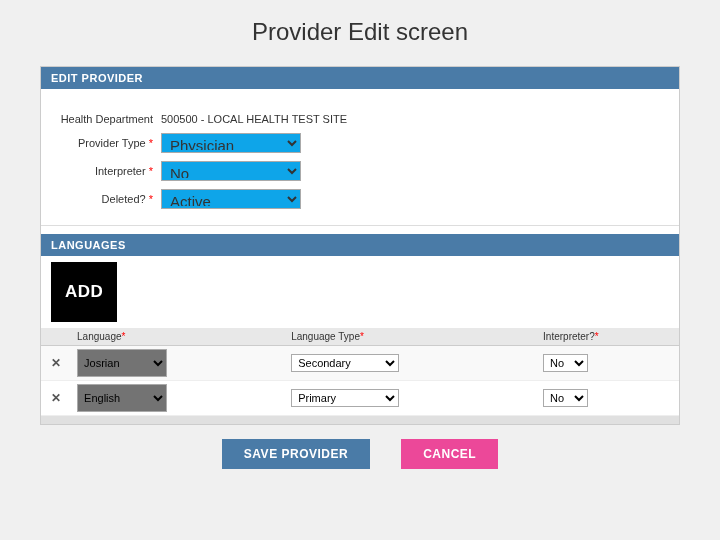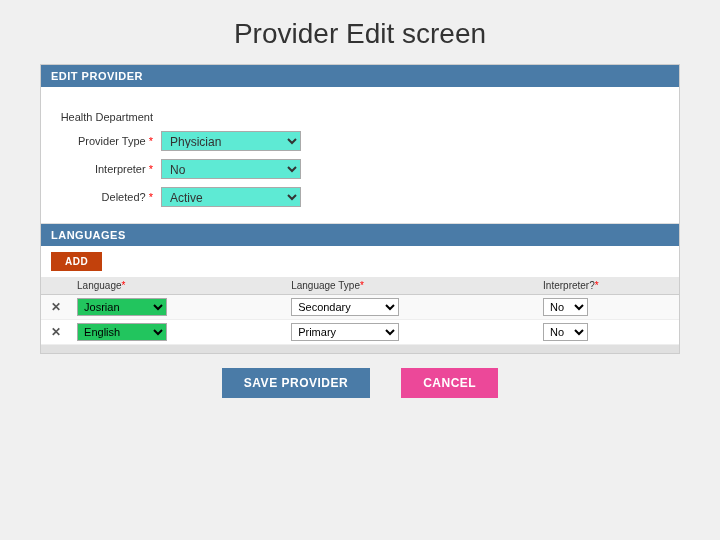--- a/index.html
+++ b/index.html
@@ -8,24 +8,24 @@
       background: #f0f0f0;
       width: 720px;
       height: 540px;
       overflow: hidden;
       display: flex;
       flex-direction: column;
       align-items: center;
     }
 
     .page-title {
-      font-size: 28px;
+      font-size: 24px;
       font-weight: normal;
       color: #333;
-      margin: 18px 0 14px 0;
+      margin: 18px 0 20px 0;
       text-align: center;
     }
 
     .main-container {
       width: 640px;
       background: #fff;
       border: 1px solid #ccc;
     }
 
     
@@ -65,42 +65,43 @@
       font-size: 11px;
     }
 
     .form-value {
       font-size: 11px;
       color: #333;
       flex: 1;
     }
 
     .form-select {
-      font-size: 12px;
+      font-size: 15px;
       padding: 2px 4px;
       border: 1px solid #aaa;
-      background: #5eead4;
+      background: #0ea5e9;
       width: 140px;
       height: 20px;
       color: #333;
       cursor: pointer;
     }
 
     
     .languages-section {
       background: #fff;
+      margin-top: 8px;
     }
 
     .add-btn {
-      background: #c2410c;
+      background: #000000;
       color: #fff;
-      font-size: 10px;
+      font-size: 17px;
       font-weight: bold;
       border: none;
-      padding: 4px 14px;
+      padding: 20px 14px;
       margin: 6px 10px;
       cursor: pointer;
       letter-spacing: 0.5px;
     }
 
     .lang-table {
       width: 100%;
       border-collapse: collapse;
       font-size: 11px;
     }
@@ -139,23 +140,23 @@
       background: none;
       border: none;
       cursor: pointer;
       padding: 0 4px;
     }
 
     .lang-select {
       font-size: 11px;
       padding: 1px 2px;
       border: 1px solid #aaa;
-      background: #22c55e;
+      background: #737373;
       width: 90px;
-      height: 18px;
+      height: 28px;
       cursor: pointer;
     }
 
     .lang-type-select {
       font-size: 11px;
       padding: 1px 2px;
       border: 1px solid #aaa;
       background: #fff;
       width: 108px;
       height: 18px;
@@ -220,20 +221,21 @@
 <h1 class="page-title">Provider Edit screen</h1>
 
 <div class="main-container">
 
   <div class="section-header">EDIT PROVIDER</div>
 
   <div class="form-section">
 
     <div class="form-row">
       <span class="form-label">Health Department</span>
+      <span class="form-value">500500 - LOCAL HEALTH TEST SITE</span>
     </div>
 
 
     <div class="form-row">
       <span class="form-label">
         <span>Provider Type</span>
         <span class="required-star"> *</span>
       </span>
       <select class="form-select">
         <option>Physician</option>

